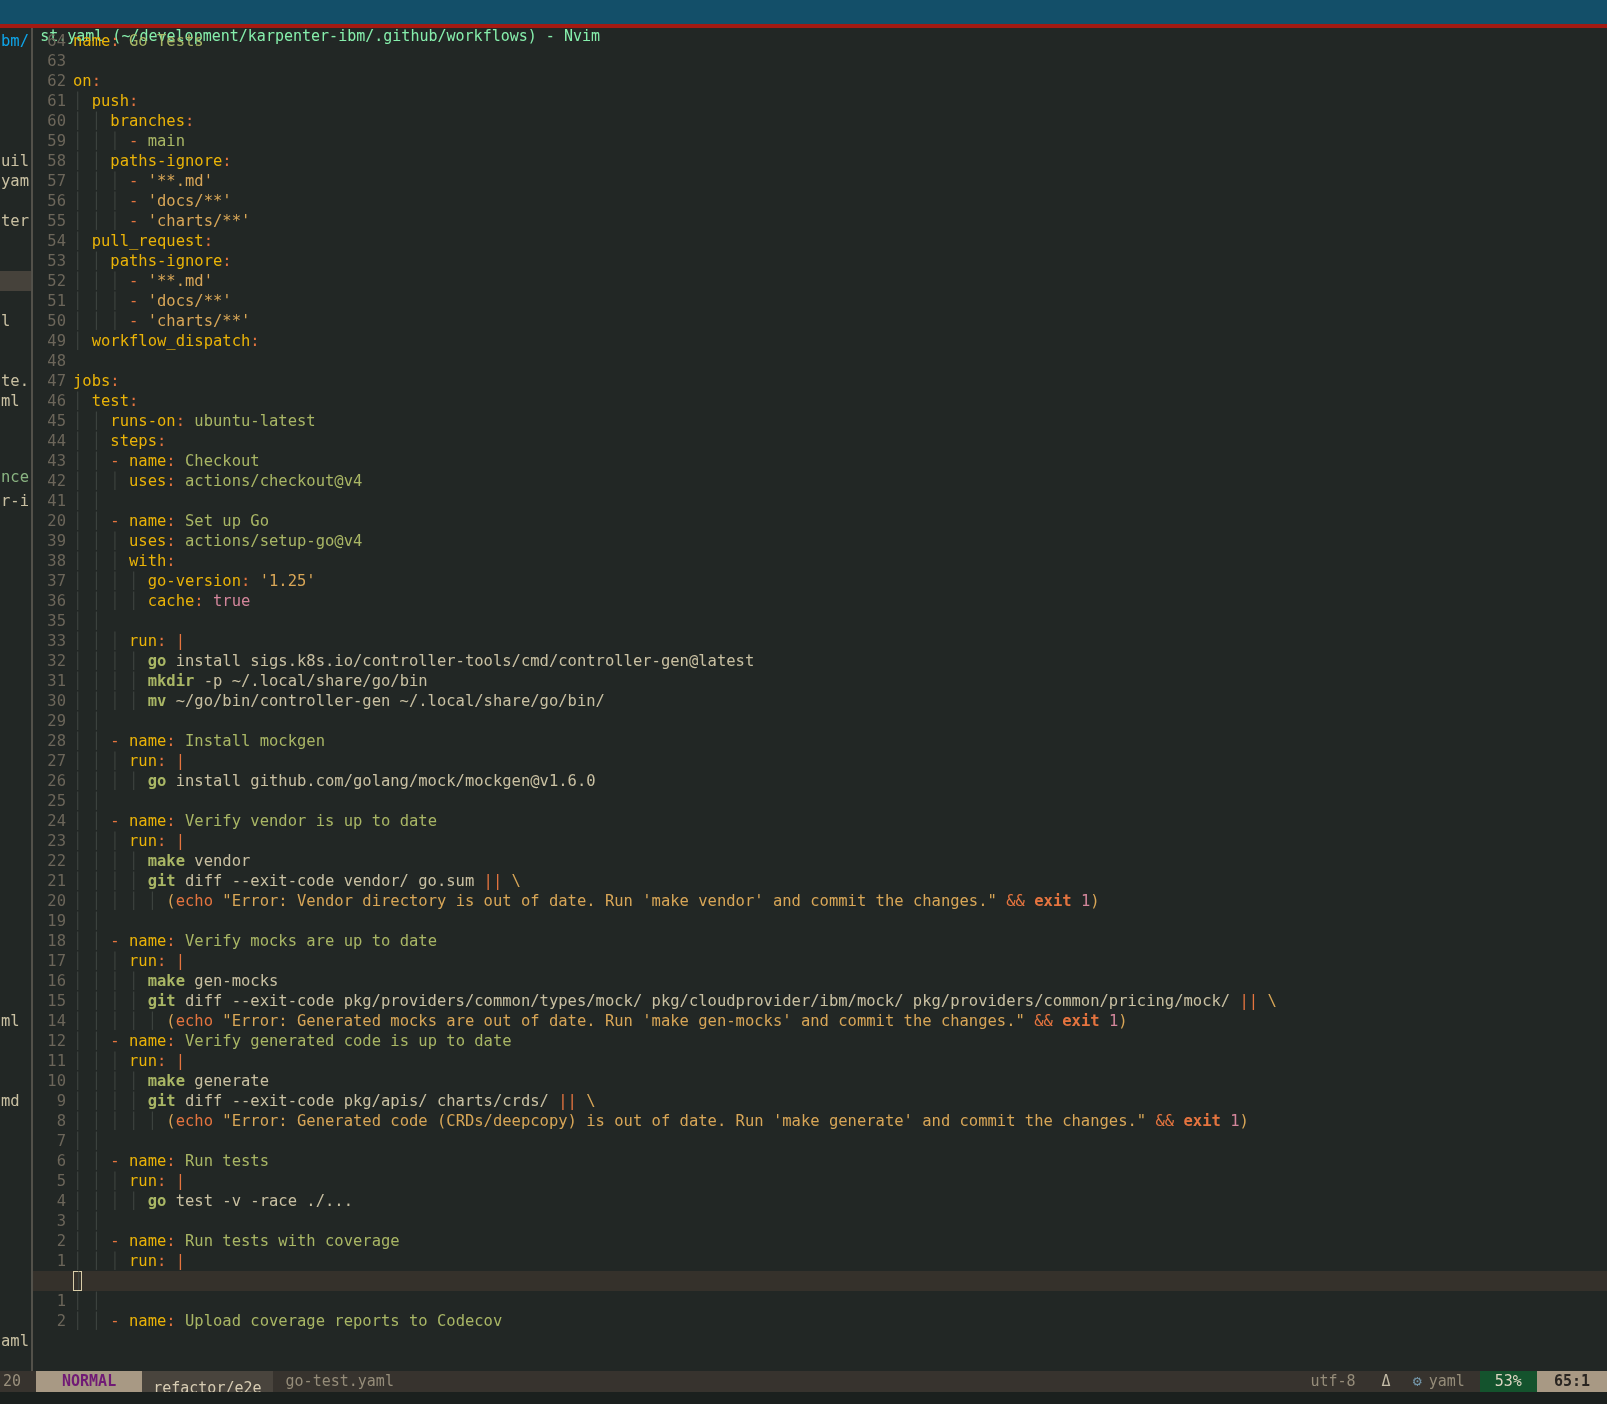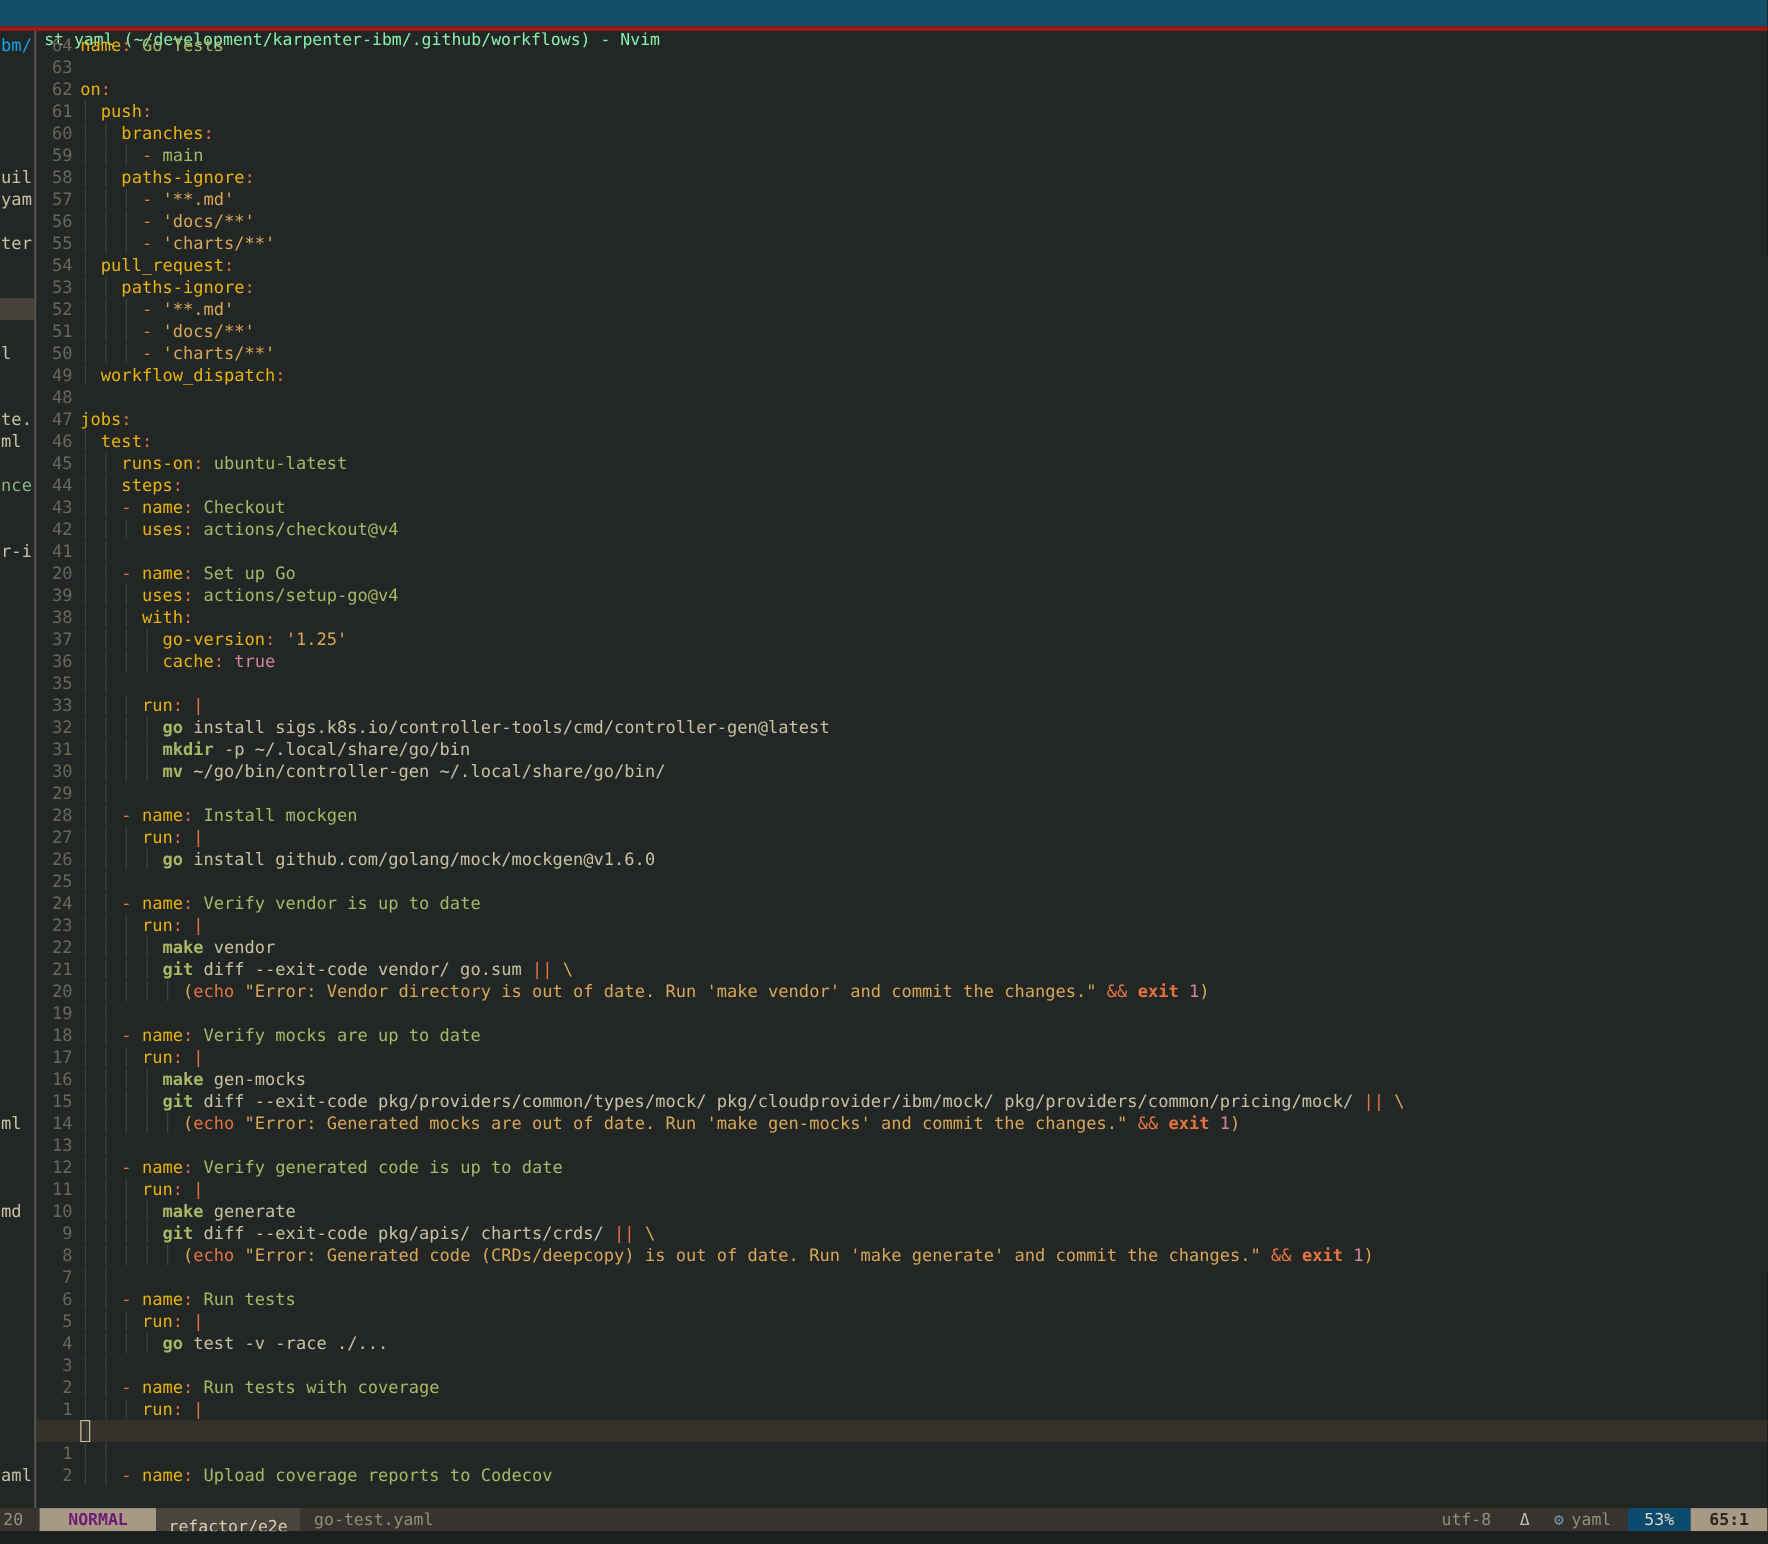--- a/index.html
+++ b/index.html
@@ -10,21 +10,21 @@
   .titlebar{height:24px;flex:none;background:#134f69;color:#86efac;
     font-size:15px;line-height:24px;padding-left:4px;white-space:pre;}
   .redline{height:4px;flex:none;background:#a31a12;}
 
   
   .main{flex:1;display:flex;overflow:hidden;}
   .tree{width:31px;flex:none;position:relative;border-right:2px solid #53514a;overflow:hidden;}
   .tree-item{position:absolute;left:1px;height:20px;line-height:20px;
     font-size:15.5px;color:#c9c0a2;white-space:pre;z-index:2;}
   .tree-item.pink{color:#0ea5e9;}
-  .tree-item.aqua{color:#8ab482;}
+  .tree-item.aqua{color:#8ab482;margin-top:36px;}
   .tree-cursor{position:absolute;left:0;width:31px;height:20px;background:#46423b;z-index:1;}
 
   .editor{flex:1;padding-top:3px;overflow:hidden;font-size:15.5px;line-height:20px;}
   .row{height:20px;white-space:pre;overflow:hidden;}
   .curline{background:#35312b;}
   .lnum{display:inline-block;width:33px;margin-right:7px;text-align:right;color:#6c665a;}
   .lnum-cur{width:26px;padding-left:7px;text-align:left;color:#e78a4e;font-weight:bold;margin-top:34px;}
 
   .tok-g{color:#3c423e;}
   .tok-k{color:#eab308;}
@@ -43,21 +43,21 @@
     background:#37332e;font-size:15px;line-height:21px;white-space:pre;}
   .sl-tree{width:33px;flex:none;color:#998f7c;padding-left:3px;}
   .sl-mode{background:#a89984;color:#701a75;font-weight:bold;padding:0 26px;}
   .sl-branch{background:#49443d;color:#d8cdb4;padding:0 11px;display:flex;align-items:center;gap:7px;flex-direction:column;}
   .sl-file{color:#958c79;padding:0 13px;}
   .sl-right{margin-left:auto;display:flex;align-items:stretch;}
   .sl-enc{color:#958c79;padding:0 15px;}
   .sl-lsp{color:#c3bba6;padding:0 11px;}
   .sl-ft{color:#958c79;padding:0 15px 0 11px;display:flex;gap:7px;}
   .gear{color:#7395a8;}
-  .sl-pct{background:#0c4a6e;color:#ddd5c2;padding:0 15px;}
+  .sl-pct{background:#14532d;color:#ddd5c2;padding:0 15px;}
   .sl-pos{background:#a89984;color:#292521;font-weight:bold;padding:0 17px;}
 
   .cmdline{height:12px;flex:none;background:#1b201e;}
 </style>
 </head>
 <body>
 
 <div class="window">
 
   <div class="titlebar">
@@ -125,21 +125,20 @@
         <div class="row"><span class="lnum">23</span><span class="tok-g">│ │ │ </span><span class="tok-k">run</span><span class="tok-p">:</span><span class="tok-t"> </span><span class="tok-p">|</span></div>
         <div class="row"><span class="lnum">22</span><span class="tok-g">│ │ │ │ </span><span class="tok-c">make</span><span class="tok-t"> vendor</span></div>
         <div class="row"><span class="lnum">21</span><span class="tok-g">│ │ │ │ </span><span class="tok-c">git</span><span class="tok-t"> diff --exit-code vendor/ go.sum </span><span class="tok-p">||</span><span class="tok-s"> \</span></div>
         <div class="row"><span class="lnum">20</span><span class="tok-g">│ │ │ │ │ </span><span class="tok-s">(</span><span class="tok-p">echo</span><span class="tok-s"> "Error: Vendor directory is out of date. Run 'make vendor' and commit the changes."</span><span class="tok-t"> </span><span class="tok-p">&amp;&amp; </span><span class="tok-x">exit</span><span class="tok-b"> 1</span><span class="tok-s">)</span></div>
         <div class="row"><span class="lnum">19</span><span class="tok-g">│ │</span></div>
         <div class="row"><span class="lnum">18</span><span class="tok-g">│ │ </span><span class="tok-p">- </span><span class="tok-k">name</span><span class="tok-p">:</span><span class="tok-v"> Verify mocks are up to date</span></div>
         <div class="row"><span class="lnum">17</span><span class="tok-g">│ │ │ </span><span class="tok-k">run</span><span class="tok-p">:</span><span class="tok-t"> </span><span class="tok-p">|</span></div>
         <div class="row"><span class="lnum">16</span><span class="tok-g">│ │ │ │ </span><span class="tok-c">make</span><span class="tok-t"> gen-mocks</span></div>
         <div class="row"><span class="lnum">15</span><span class="tok-g">│ │ │ │ </span><span class="tok-c">git</span><span class="tok-t"> diff --exit-code pkg/providers/common/types/mock/ pkg/cloudprovider/ibm/mock/ pkg/providers/common/pricing/mock/ </span><span class="tok-p">||</span><span class="tok-s"> \</span></div>
         <div class="row"><span class="lnum">14</span><span class="tok-g">│ │ │ │ │ </span><span class="tok-s">(</span><span class="tok-p">echo</span><span class="tok-s"> "Error: Generated mocks are out of date. Run 'make gen-mocks' and commit the changes."</span><span class="tok-t"> </span><span class="tok-p">&amp;&amp; </span><span class="tok-x">exit</span><span class="tok-b"> 1</span><span class="tok-s">)</span></div>
-        <div class="row"><span class="lnum">13</span><span class="tok-g">│ │</span></div>
         <div class="row"><span class="lnum">12</span><span class="tok-g">│ │ </span><span class="tok-p">- </span><span class="tok-k">name</span><span class="tok-p">:</span><span class="tok-v"> Verify generated code is up to date</span></div>
         <div class="row"><span class="lnum">11</span><span class="tok-g">│ │ │ </span><span class="tok-k">run</span><span class="tok-p">:</span><span class="tok-t"> </span><span class="tok-p">|</span></div>
         <div class="row"><span class="lnum">10</span><span class="tok-g">│ │ │ │ </span><span class="tok-c">make</span><span class="tok-t"> generate</span></div>
         <div class="row"><span class="lnum">9</span><span class="tok-g">│ │ │ │ </span><span class="tok-c">git</span><span class="tok-t"> diff --exit-code pkg/apis/ charts/crds/ </span><span class="tok-p">||</span><span class="tok-s"> \</span></div>
         <div class="row"><span class="lnum">8</span><span class="tok-g">│ │ │ │ │ </span><span class="tok-s">(</span><span class="tok-p">echo</span><span class="tok-s"> "Error: Generated code (CRDs/deepcopy) is out of date. Run 'make generate' and commit the changes."</span><span class="tok-t"> </span><span class="tok-p">&amp;&amp; </span><span class="tok-x">exit</span><span class="tok-b"> 1</span><span class="tok-s">)</span></div>
         <div class="row"><span class="lnum">7</span><span class="tok-g">│ │</span></div>
         <div class="row"><span class="lnum">6</span><span class="tok-g">│ │ </span><span class="tok-p">- </span><span class="tok-k">name</span><span class="tok-p">:</span><span class="tok-v"> Run tests</span></div>
         <div class="row"><span class="lnum">5</span><span class="tok-g">│ │ │ </span><span class="tok-k">run</span><span class="tok-p">:</span><span class="tok-t"> </span><span class="tok-p">|</span></div>
         <div class="row"><span class="lnum">4</span><span class="tok-g">│ │ │ │ </span><span class="tok-c">go</span><span class="tok-t"> test -v -race ./...</span></div>
         <div class="row"><span class="lnum">3</span><span class="tok-g">│ │</span></div>

